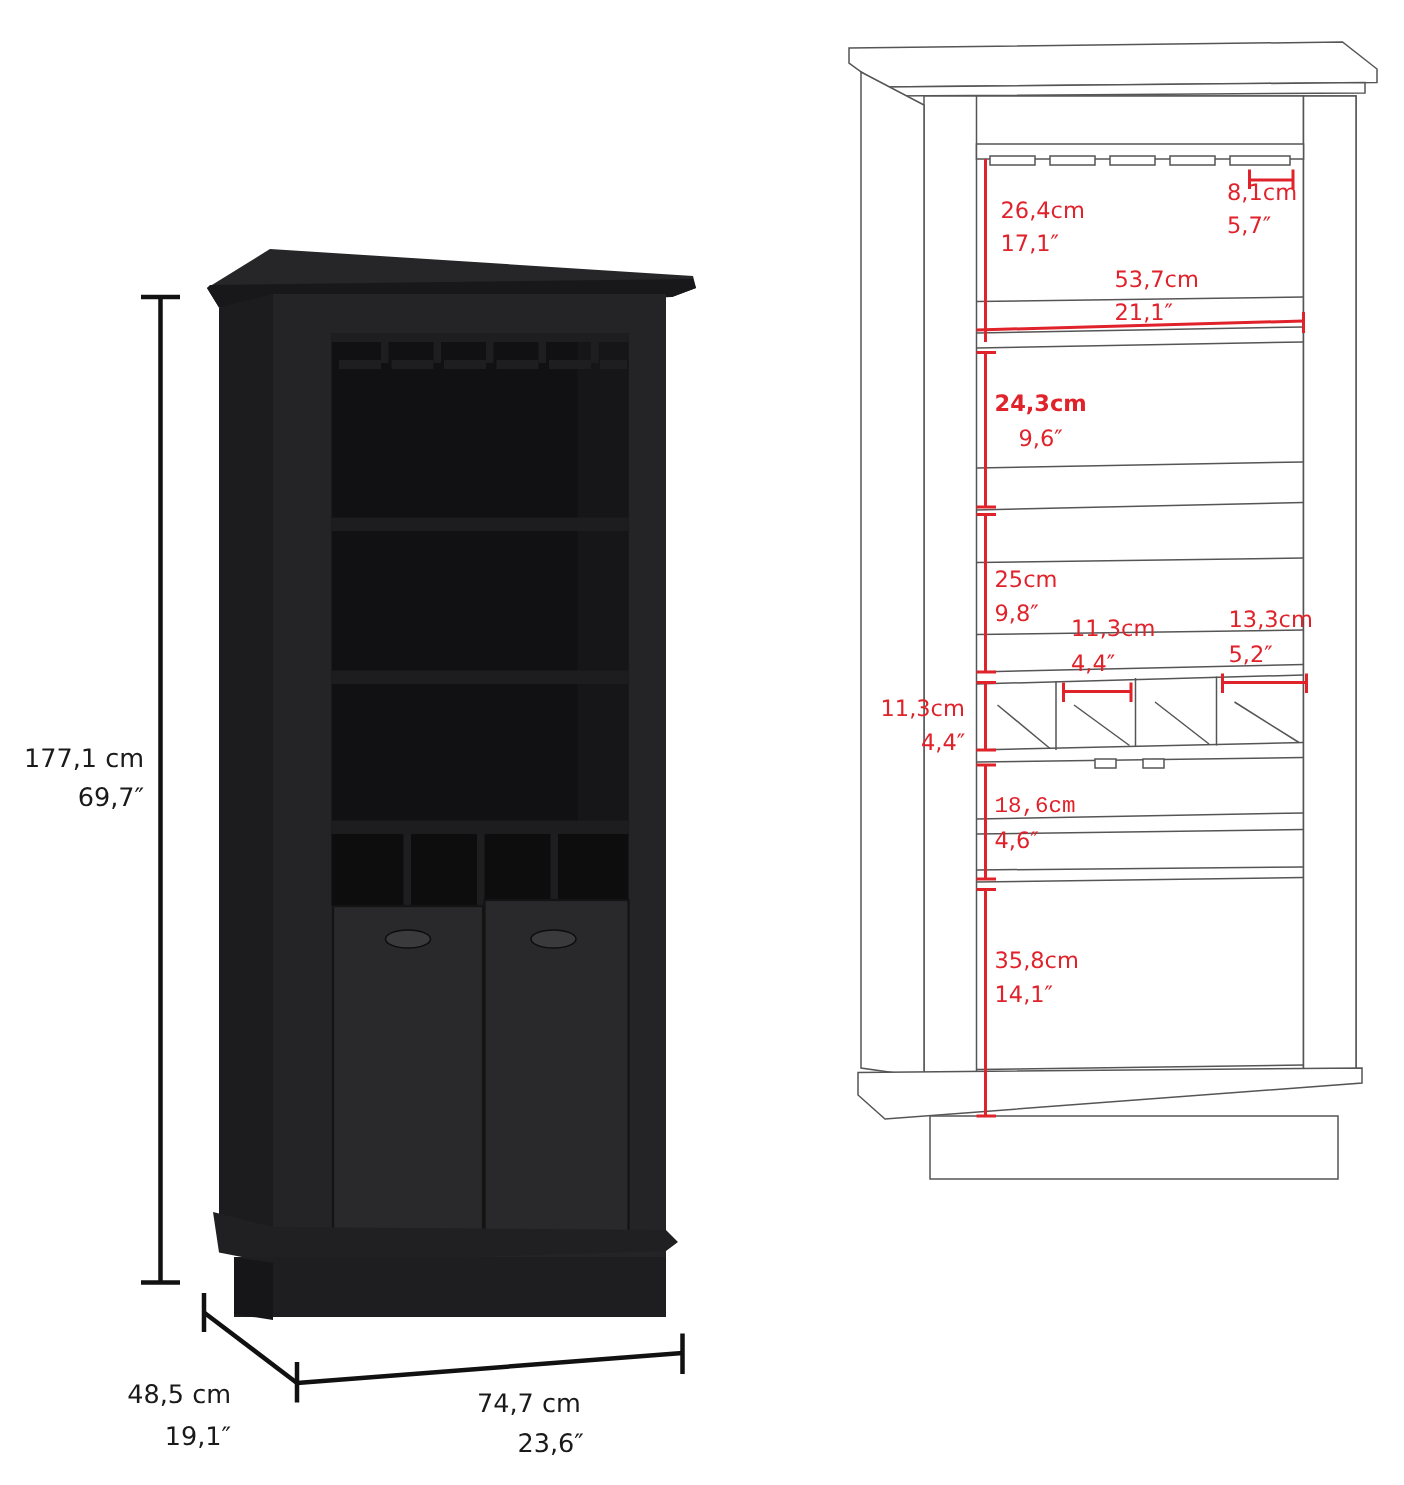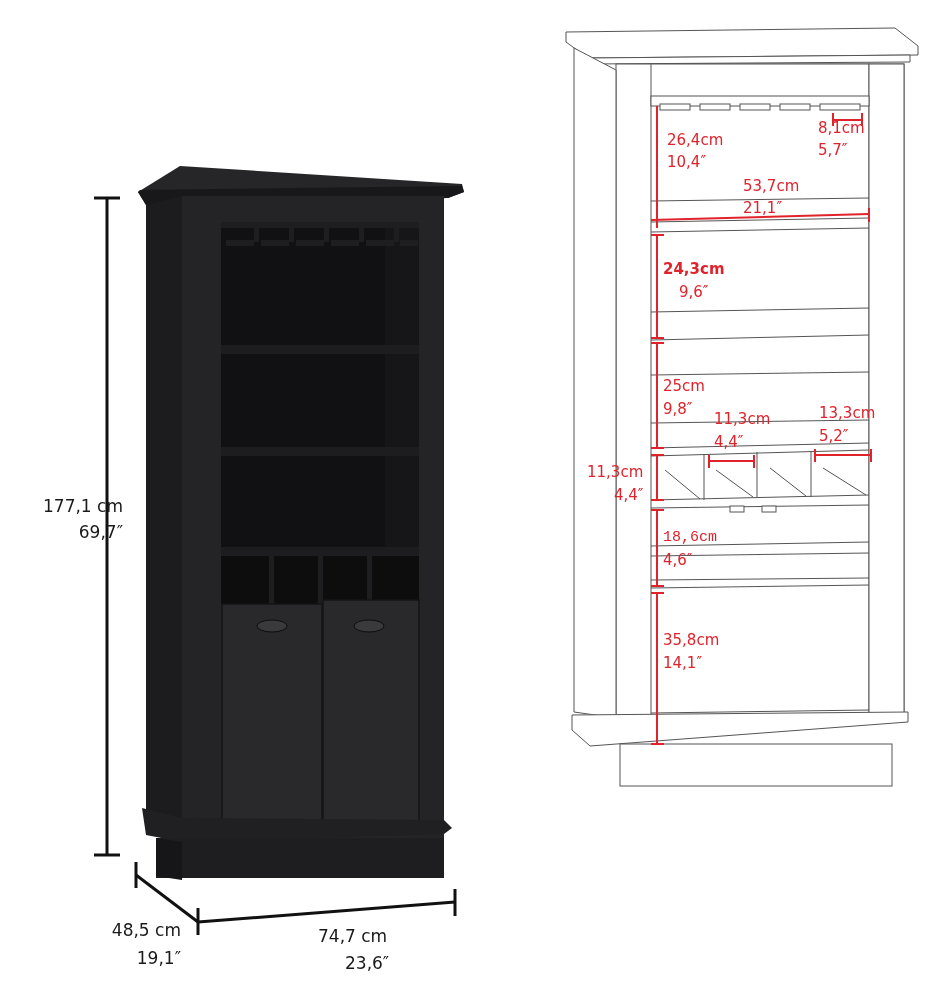--- a/index.html
+++ b/index.html
@@ -1,18 +1,18 @@
 <!DOCTYPE html>
 <html><head>
 <meta charset="utf-8">
 <style>
   html, body { margin: 0; padding: 0; background: #ffffff; }
   body { width: 936px; height: 990px; position: relative; overflow: hidden; font-family: "DejaVu Sans", sans-serif; }
   .lbl { position: absolute; font-size: 17px; color: #1a1a1a; line-height: 1; white-space: nowrap; }
-  .lbl.right { text-align: right; margin-left: 27px; }
+  .lbl.right { text-align: right; }
   .rlbl { position: absolute; font-size: 15px; color: #e0222b; line-height: 1; white-space: nowrap; }
   svg { position: absolute; left: 0; top: 0; }
 </style>
 </head>
 <body>
 
 <svg width="936" height="990" viewBox="0 0 936 990">
 
   <polygon points="138,192 180,166 462,184 464,192 448,198 146,205" fill="#262628"></polygon>
   <polygon points="138,192 146,205 448,198 464,192 462,186 140,190" fill="#18181a"></polygon>
@@ -153,21 +153,21 @@
 </svg>
 
 <div class="lbl right" style="left:14px; top:498px; width:82px;">177,1 cm</div>
 <div class="lbl right" style="left:14px; top:524px; width:82px;">69,7″</div>
 <div class="lbl right" style="left:70px; top:922px; width:84px;">48,5 cm</div>
 <div class="lbl right" style="left:70px; top:950px; width:84px;">19,1″</div>
 <div class="lbl" style="left:318px; top:928px;">74,7 cm</div>
 <div class="lbl" style="left:345px; top:955px;">23,6″</div>
 
 <div class="rlbl" style="left:667px; top:133px;">26,4cm</div>
-<div class="rlbl" style="left:667px; top:155px;">10,4″</div>
+<div class="rlbl" style="left:667px; top:155px;">17,1″</div>
 <div class="rlbl" style="left:818px; top:121px;">8,1cm</div>
 <div class="rlbl" style="left:818px; top:143px;">5,7″</div>
 <div class="rlbl" style="left:743px; top:179px;">53,7cm</div>
 <div class="rlbl" style="left:743px; top:201px;">21,1″</div>
 <div class="rlbl" style="left:663px; top:262px;font-weight:bold;">24,3cm</div>
 <div class="rlbl" style="left:679px; top:285px;">9,6″</div>
 <div class="rlbl" style="left:663px; top:379px;">25cm</div>
 <div class="rlbl" style="left:663px; top:402px;text-align:center;">9,8″</div>
 <div class="rlbl" style="left:714px; top:412px;">11,3cm</div>
 <div class="rlbl" style="left:714px; top:435px;">4,4″</div>

